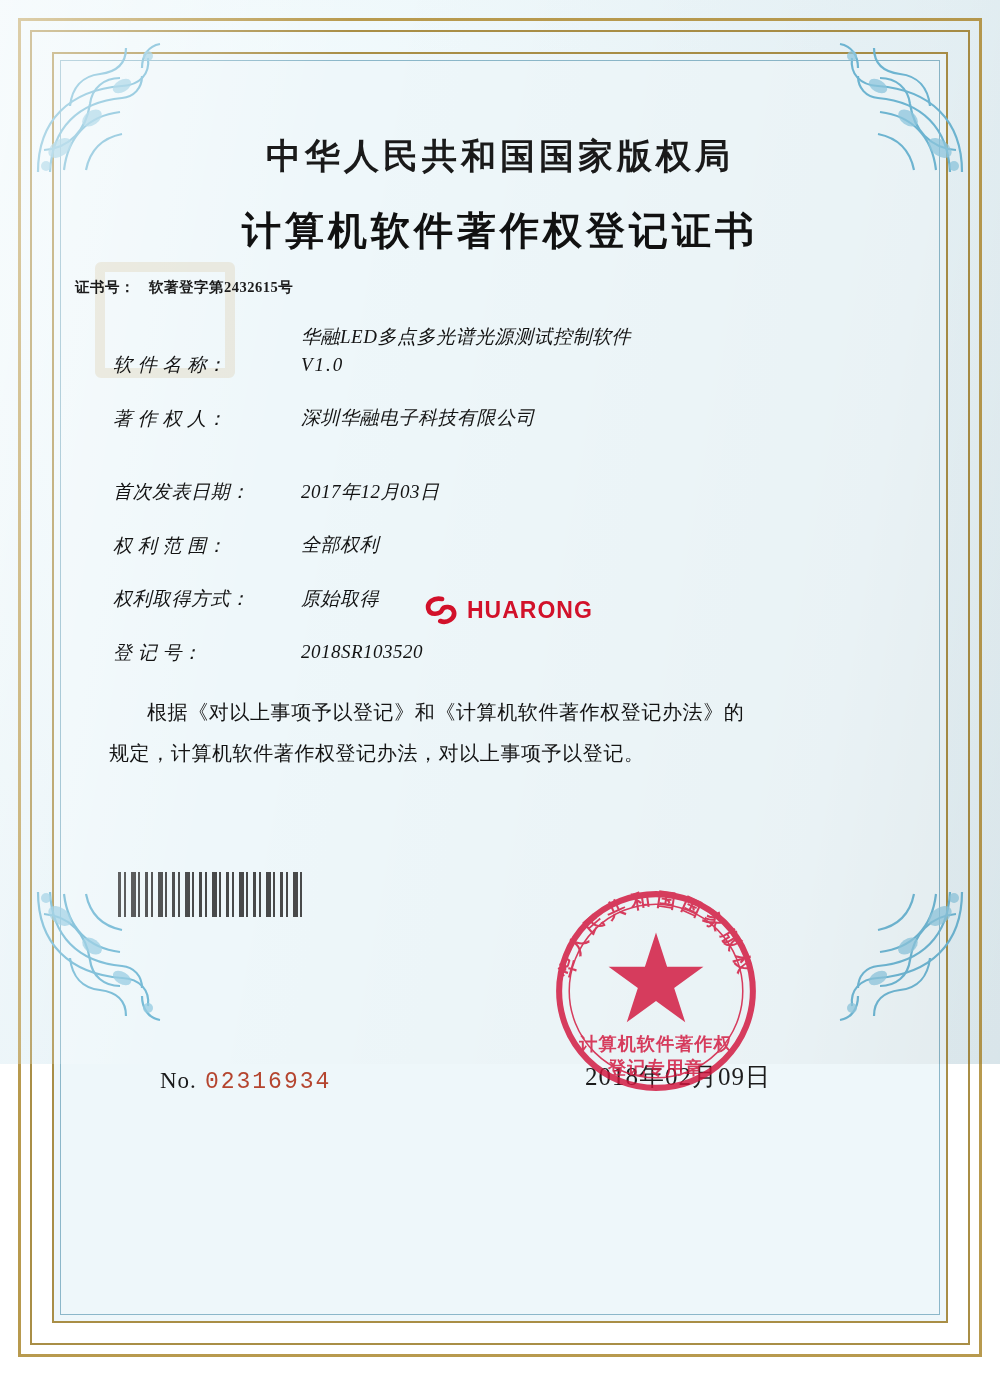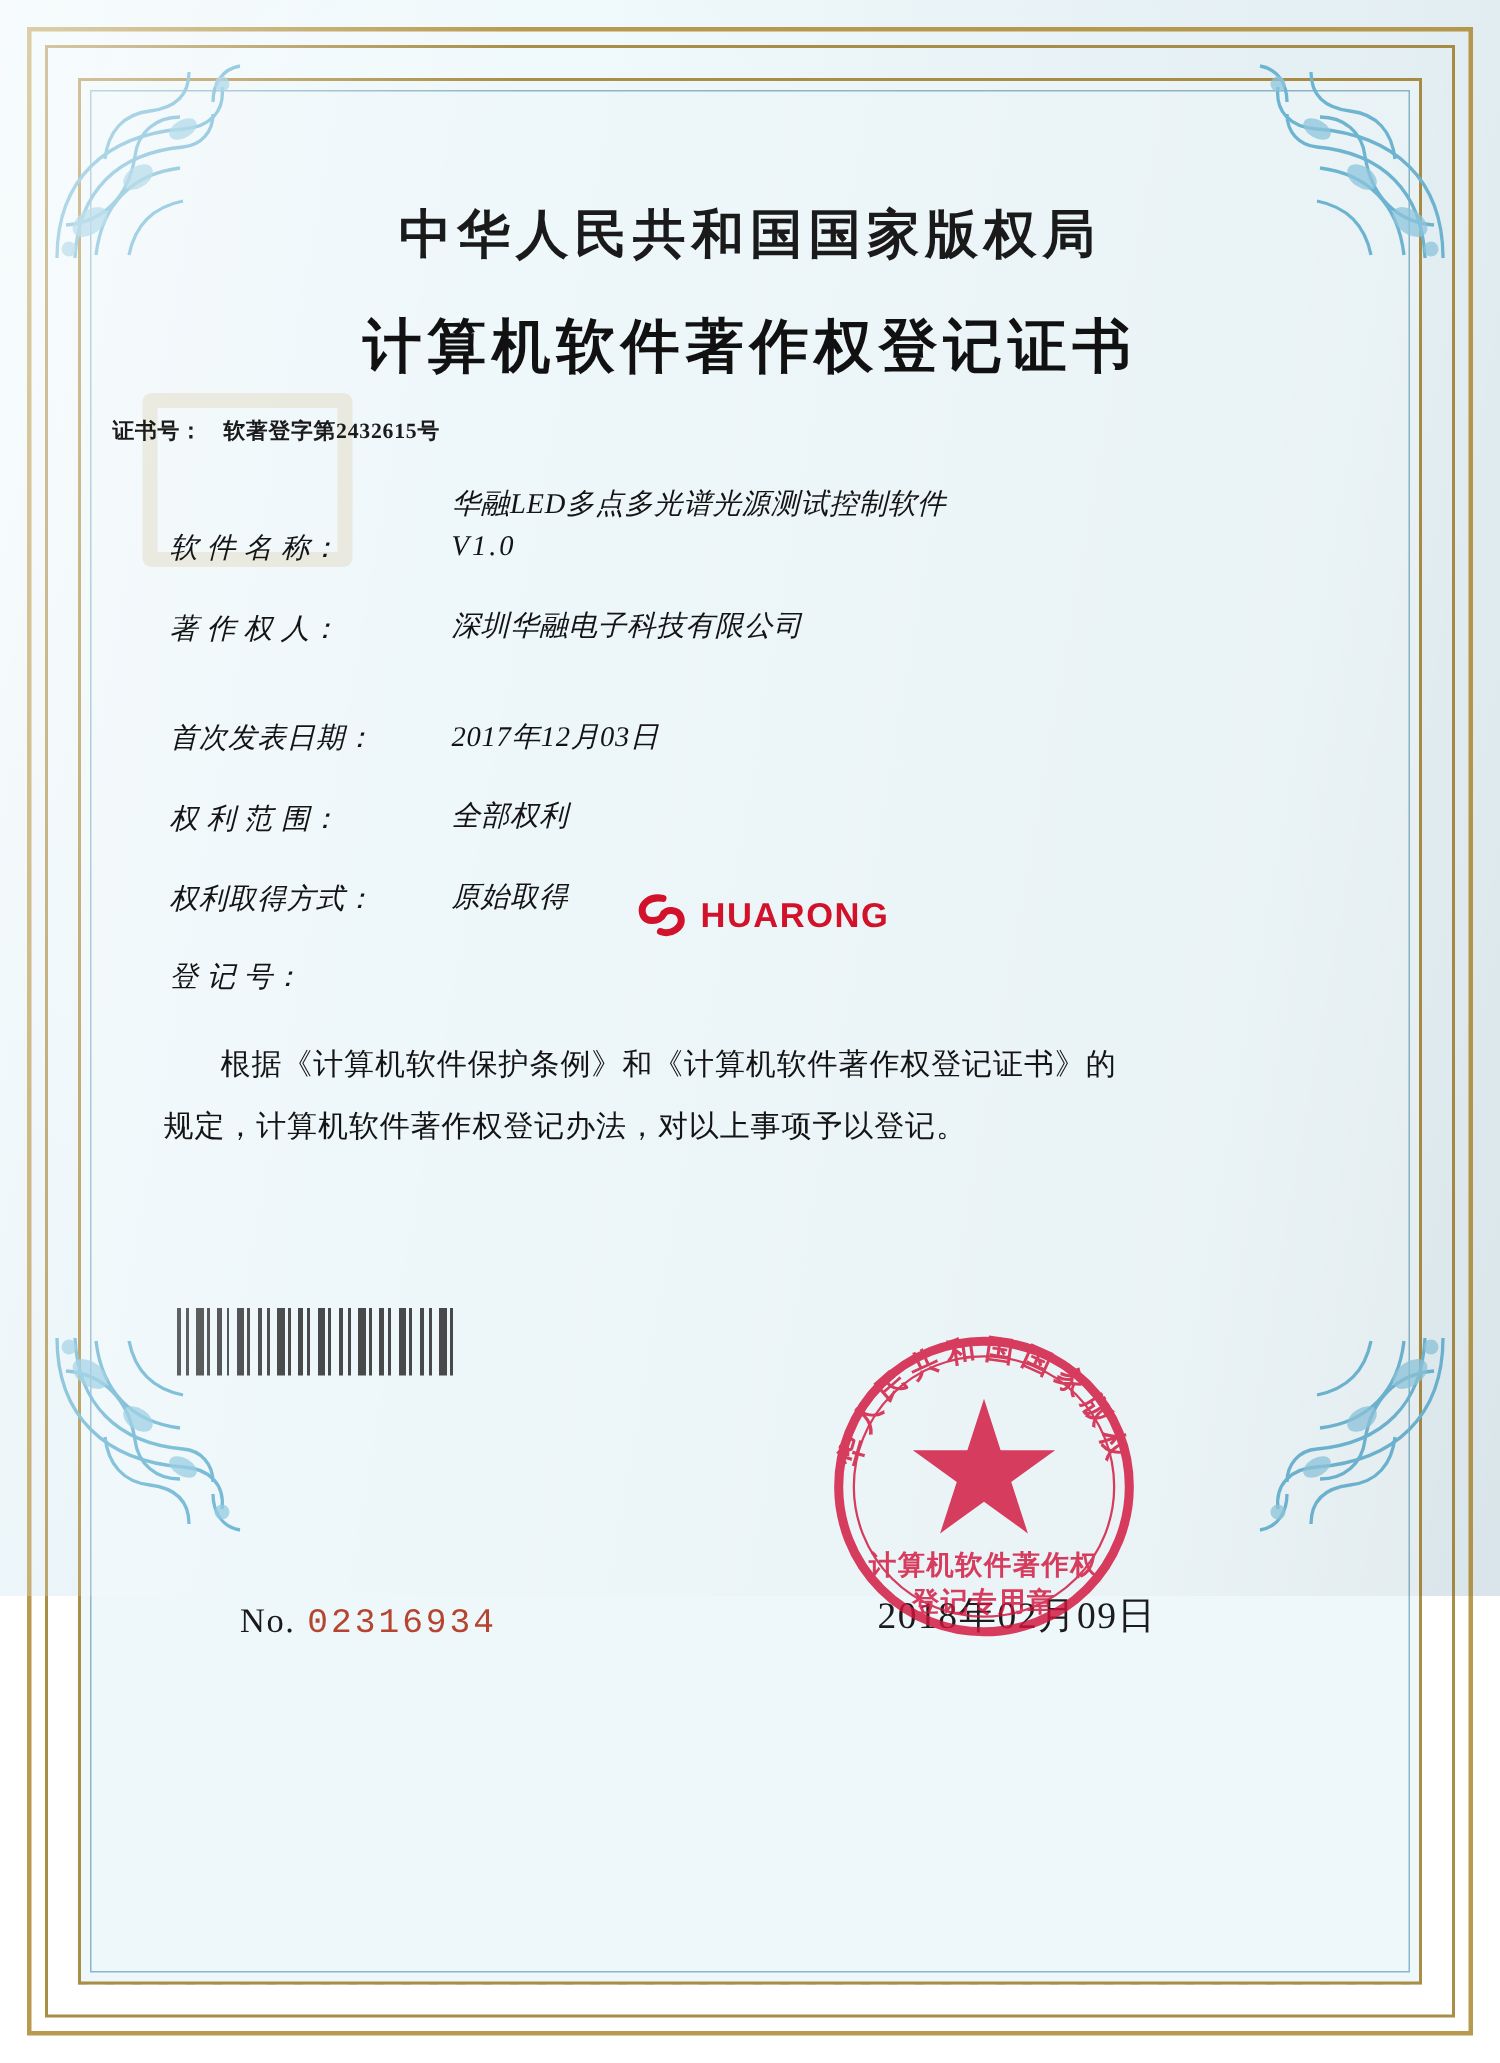--- a/index.html
+++ b/index.html
@@ -374,26 +374,27 @@
         <div class="field-value">全部权利</div>
       </div>
 
       <div class="field-row">
         <div class="field-label">权利取得方式：</div>
         <div class="field-value">原始取得</div>
       </div>
 
       <div class="field-row">
         <div class="field-label">登 记 号：</div>
+        <div class="field-value">2018SR103520</div>
       </div>
 
     </div>
 
     <div class="statement">
-      <span class="indent">根据《计算机软件保护条例》和《计算机软件著作权登记证书》的</span>
+      <span class="indent">根据《对以上事项予以登记》和《计算机软件著作权登记办法》的</span>
       <span>规定，计算机软件著作权登记办法，对以上事项予以登记。</span>
     </div>
 
   </div>
 
   <div class="logo">
     <svg class="logo-mark" viewBox="0 0 40 34">
       <path d="M20 4 C 10 2, 2 8, 4 16 C 6 24, 18 22, 20 17 C 22 12, 32 12, 34 19 C 36 27, 26 33, 18 30" fill="none" stroke="#d2112a" stroke-width="5.5" stroke-linecap="round"></path>
     </svg>
     <span class="logo-text">HUARONG</span>

